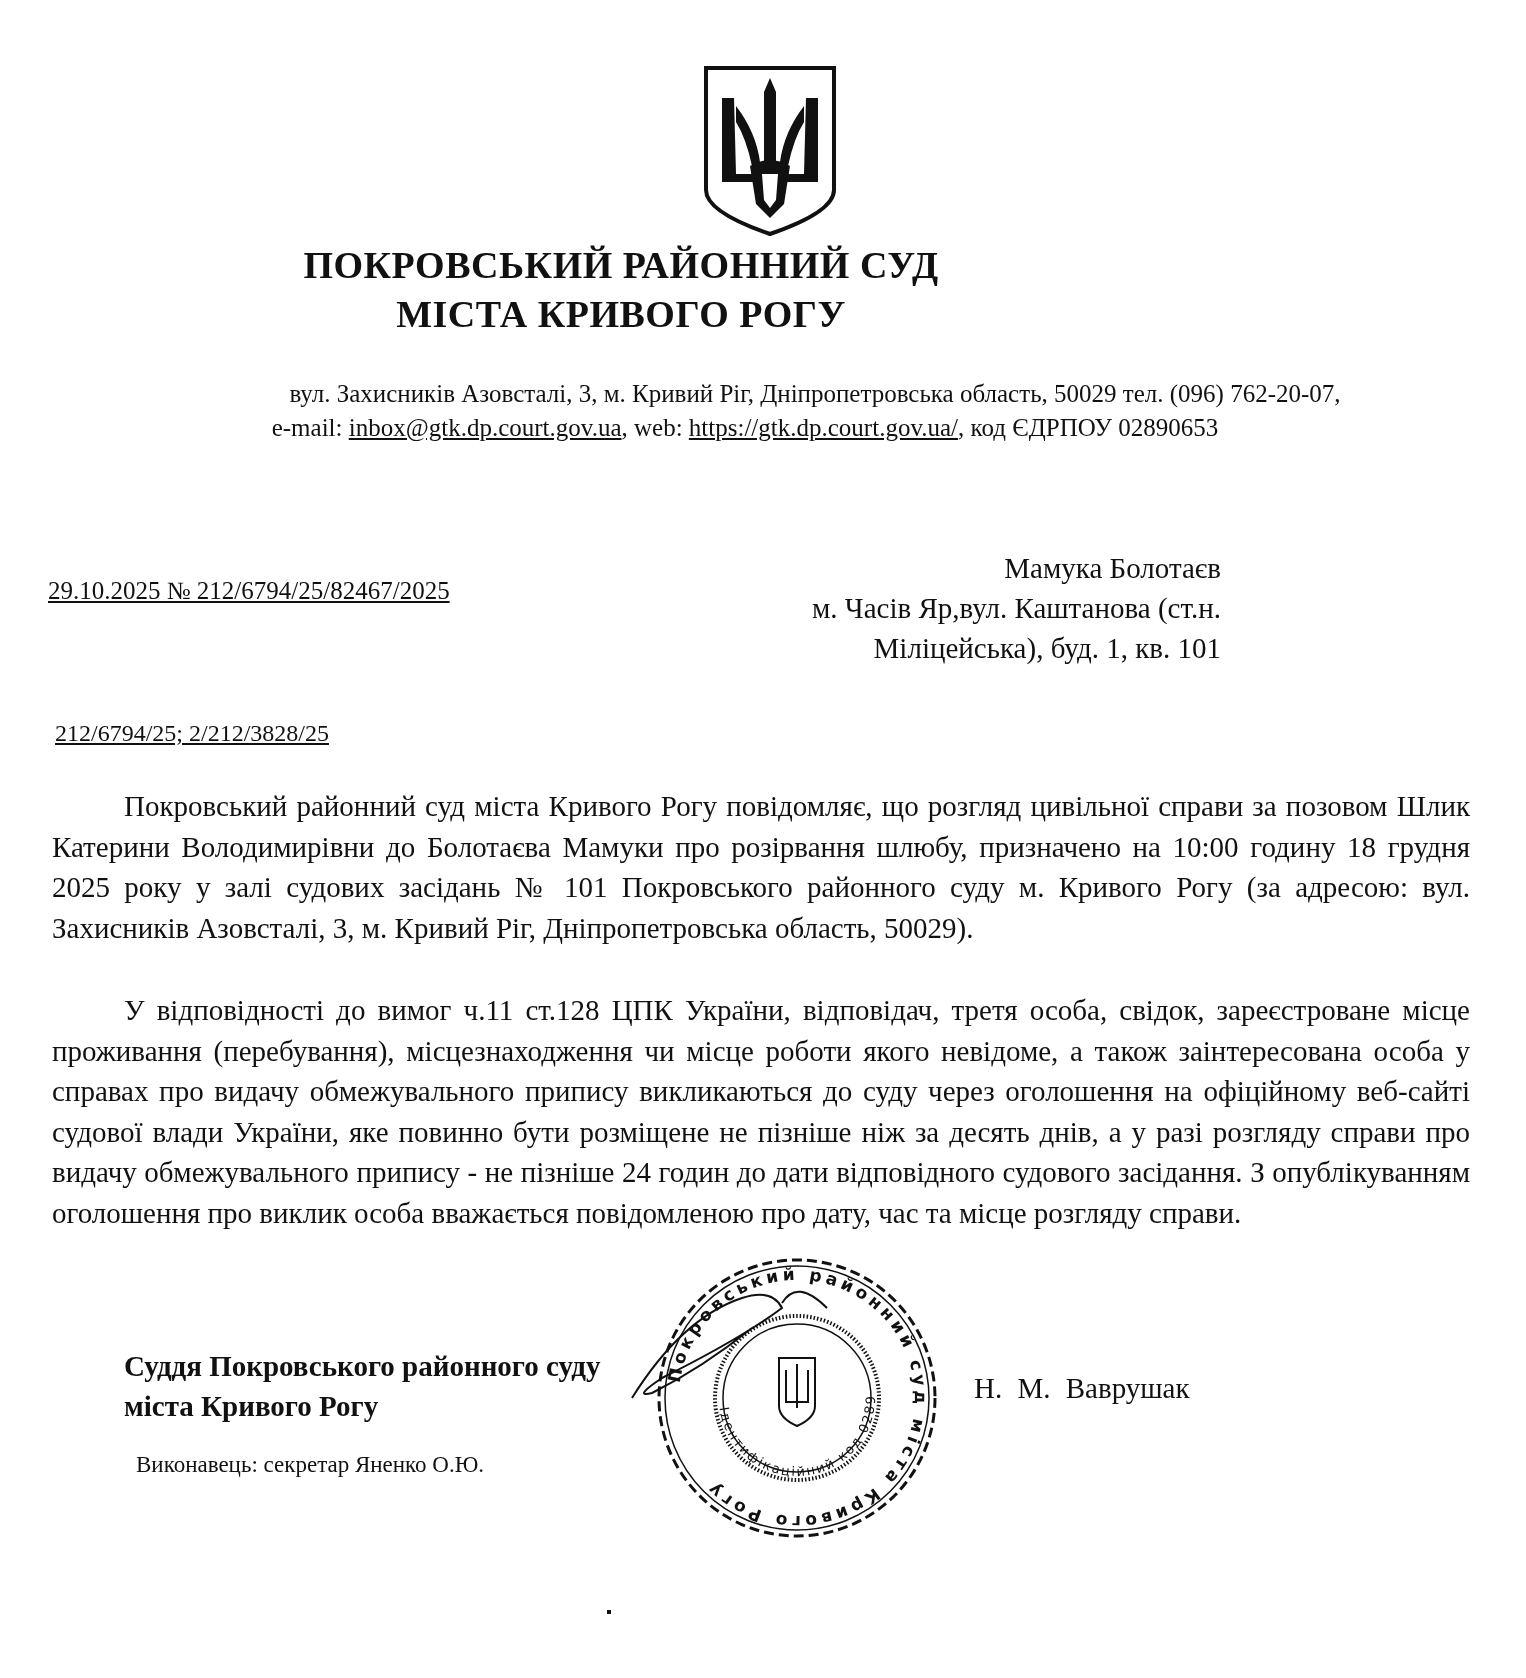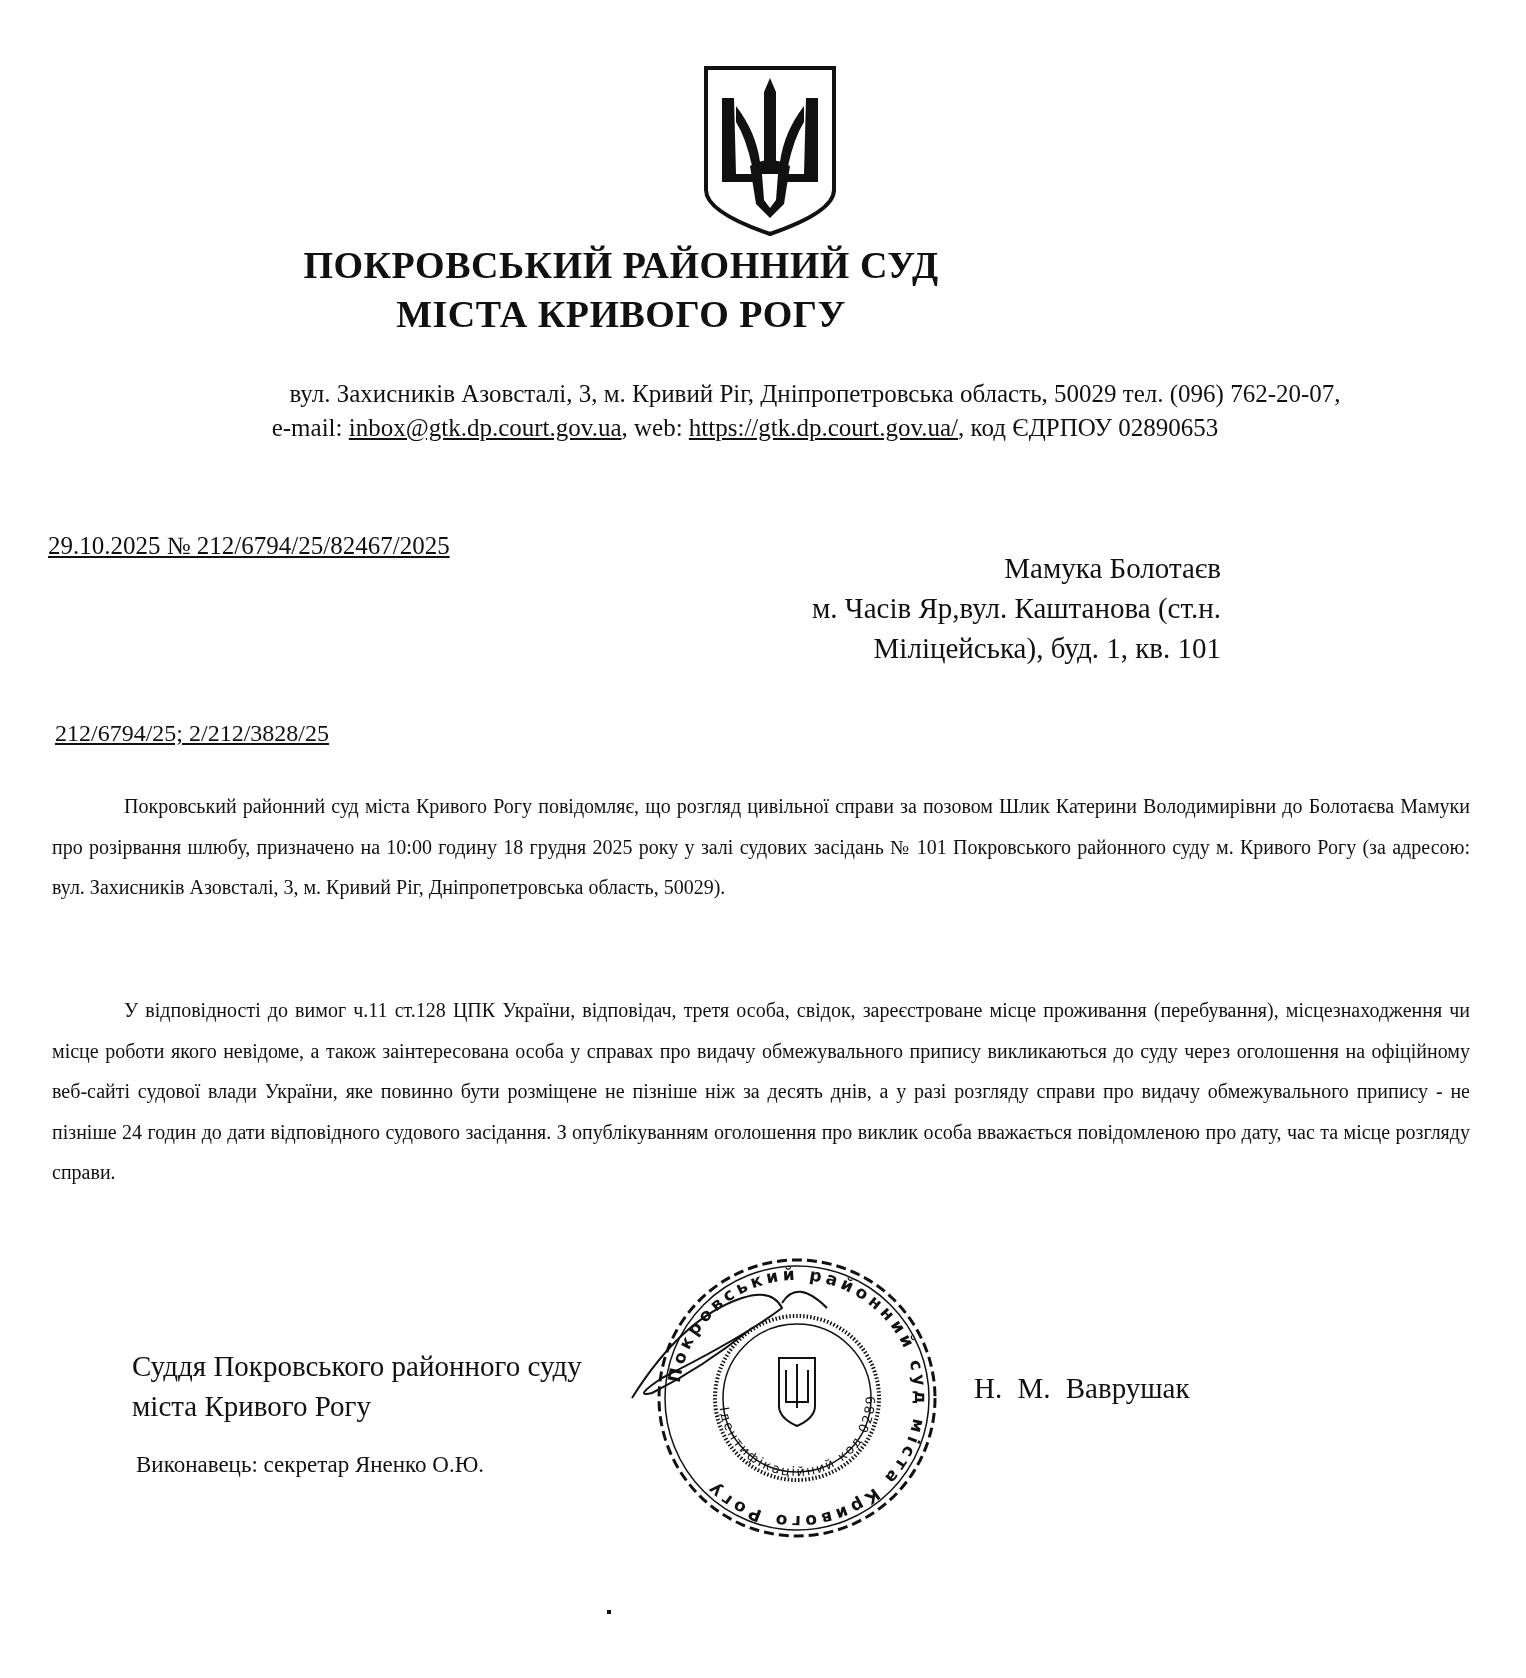--- a/index.html
+++ b/index.html
@@ -12,32 +12,32 @@
   .title {
     left: 0; width: 1242px; text-align: center; font-weight: bold;
     font-size: 38px; letter-spacing: 0.5px; line-height: 44px;
   }
   #title1 { top: 243px; }
   #title2 { top: 292px; }
   .contact { left: 0; width: 1526px; text-align: center; font-size: 25px; line-height: 32px; }
   #contact1 { top: 378px; left: 52px; }
   #contact2 { top: 412px; left: -18px; }
   .u { text-decoration: underline; }
-  #outref { left: 48px; top: 532px; font-size: 25px; text-decoration: underline; }
+  #outref { left: 48px; top: 577px; font-size: 25px; text-decoration: underline; }
   #caseref { left: 55px; top: 720px; font-size: 24px; text-decoration: underline; }
   .addr { font-size: 29px; line-height: 40px; text-align: right; }
   #addr { left: 818px; top: 548px; }
   .body {
-    left: 52px; width: 1418px; font-size: 20px; line-height: 40.5px;
+    left: 52px; width: 1418px; font-size: 29px; line-height: 40.5px;
     text-align: justify; text-align-last: left;
   }
   .body p { margin: 0; text-indent: 72px; }
   #para1 { top: 786px; }
   #para2 { top: 990px; }
-  #judge { left: 132px; top: 1346px; font-size: 29px; line-height: 40px; }
+  #judge { left: 124px; top: 1346px; font-size: 29px; line-height: 40px; font-weight: bold; }
   #executor { left: 136px; top: 1452px; font-size: 23px; }
   #signer { left: 974px; top: 1372px; font-size: 29px; word-spacing: 8px; }
   #stamp { left: 622px; top: 1248px; width: 350px; height: 300px; }
   #dot { left: 607px; top: 1610px; width: 4px; height: 4px; background: #111; }
 </style>
 </head>
 <body>
 
 <svg id="emblem" class="abs" viewBox="0 0 140 178">
   <path d="M6 6 H134 V128 Q134 150 70 172 Q6 150 6 128 Z" fill="none" stroke="#111" stroke-width="4"></path>

